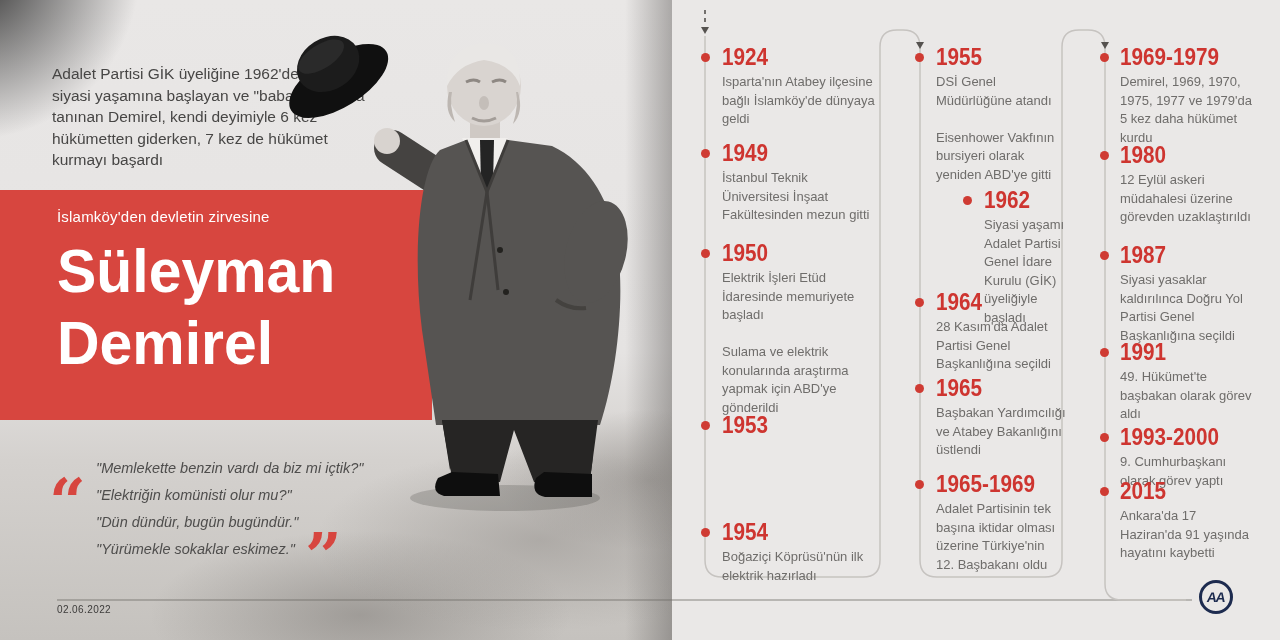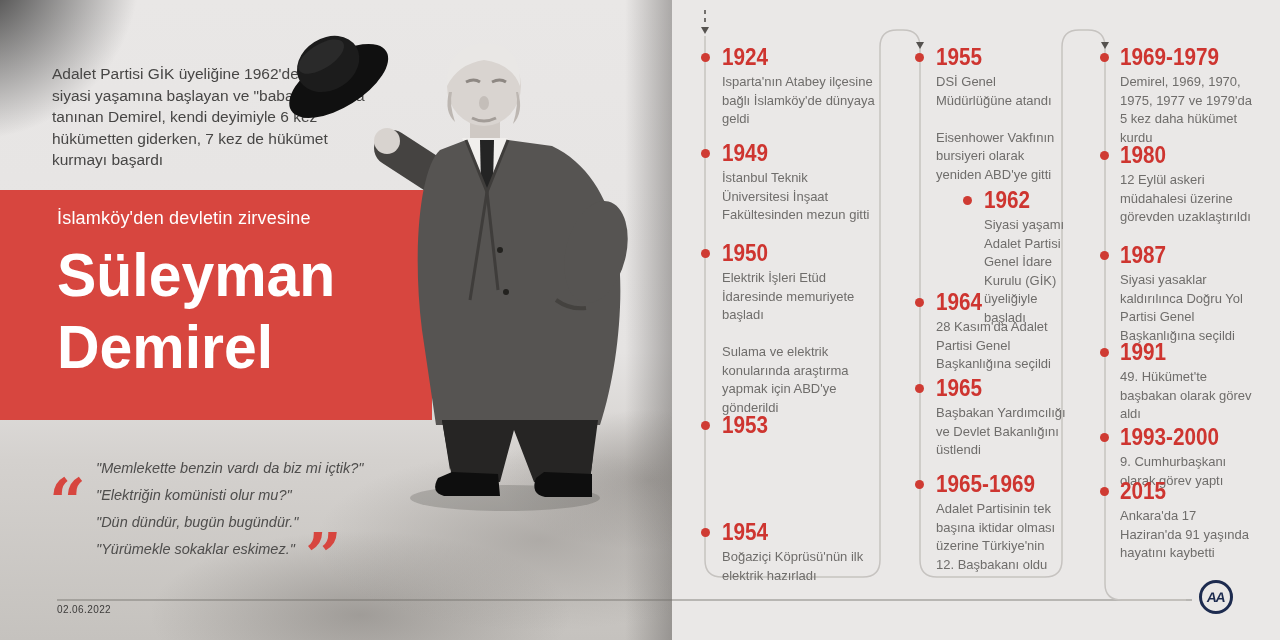--- a/index.html
+++ b/index.html
@@ -16,21 +16,21 @@
       radial-gradient(ellipse 220px 100px at 650px 480px, rgba(130,126,122,.55), rgba(130,126,122,0) 70%),
       linear-gradient(90deg, rgba(0,0,0,0) 93%, rgba(95,92,90,.45) 100%),
       linear-gradient(180deg, #e9e7e6 0%, #e5e3e2 55%, #d4d1ce 72%, #c5c2be 100%);
   }
 
   
   .banner {
     position:absolute; left:0; top:190px; width:432px; height:230px;
     background:#d7463f; color:#fff; padding:18px 0 0 57px; z-index:2;
   }
-  .banner .kicker { font-size:18px; font-weight:400; letter-spacing:.2px; }
+  .banner .kicker { font-size:15px; font-weight:400; letter-spacing:.2px; }
   .banner .title { font-size:62px; font-weight:bold; line-height:1.16; margin-top:10px;
                    white-space:pre-line; transform:scaleX(.95); transform-origin:left top; }
 
   
   .intro {
     position:absolute; left:52px; top:63px; width:315px; z-index:3;
     font-size:15.5px; line-height:21.5px; color:#474645;
   }
 
   
@@ -189,21 +189,21 @@
     <p>Siyasi yaşamı Adalet Partisi Genel İdare Kurulu (GİK) üyeliğiyle başladı</p>
   </div>
   <div class="entry" style="top:290px;">
     <span class="dot"></span>
     <h3>1964</h3>
     <p>28 Kasım'da Adalet Partisi Genel Başkanlığına seçildi</p>
   </div>
   <div class="entry" style="top:376px;">
     <span class="dot"></span>
     <h3>1965</h3>
-    <p>Başbakan Yardımcılığı ve Devlet Bakanlığını üstlendi</p>
+    <p>Başbakan Yardımcılığı ve Atabey Bakanlığını üstlendi</p>
   </div>
   <div class="entry" style="top:472px;">
     <span class="dot"></span>
     <h3>1965-1969</h3>
     <p>Adalet Partisinin tek başına iktidar olması üzerine Türkiye'nin 12. Başbakanı oldu</p>
   </div>
 </div>
 
 <div class="tl-col c3">
   <div class="entry" style="top:45px;">

